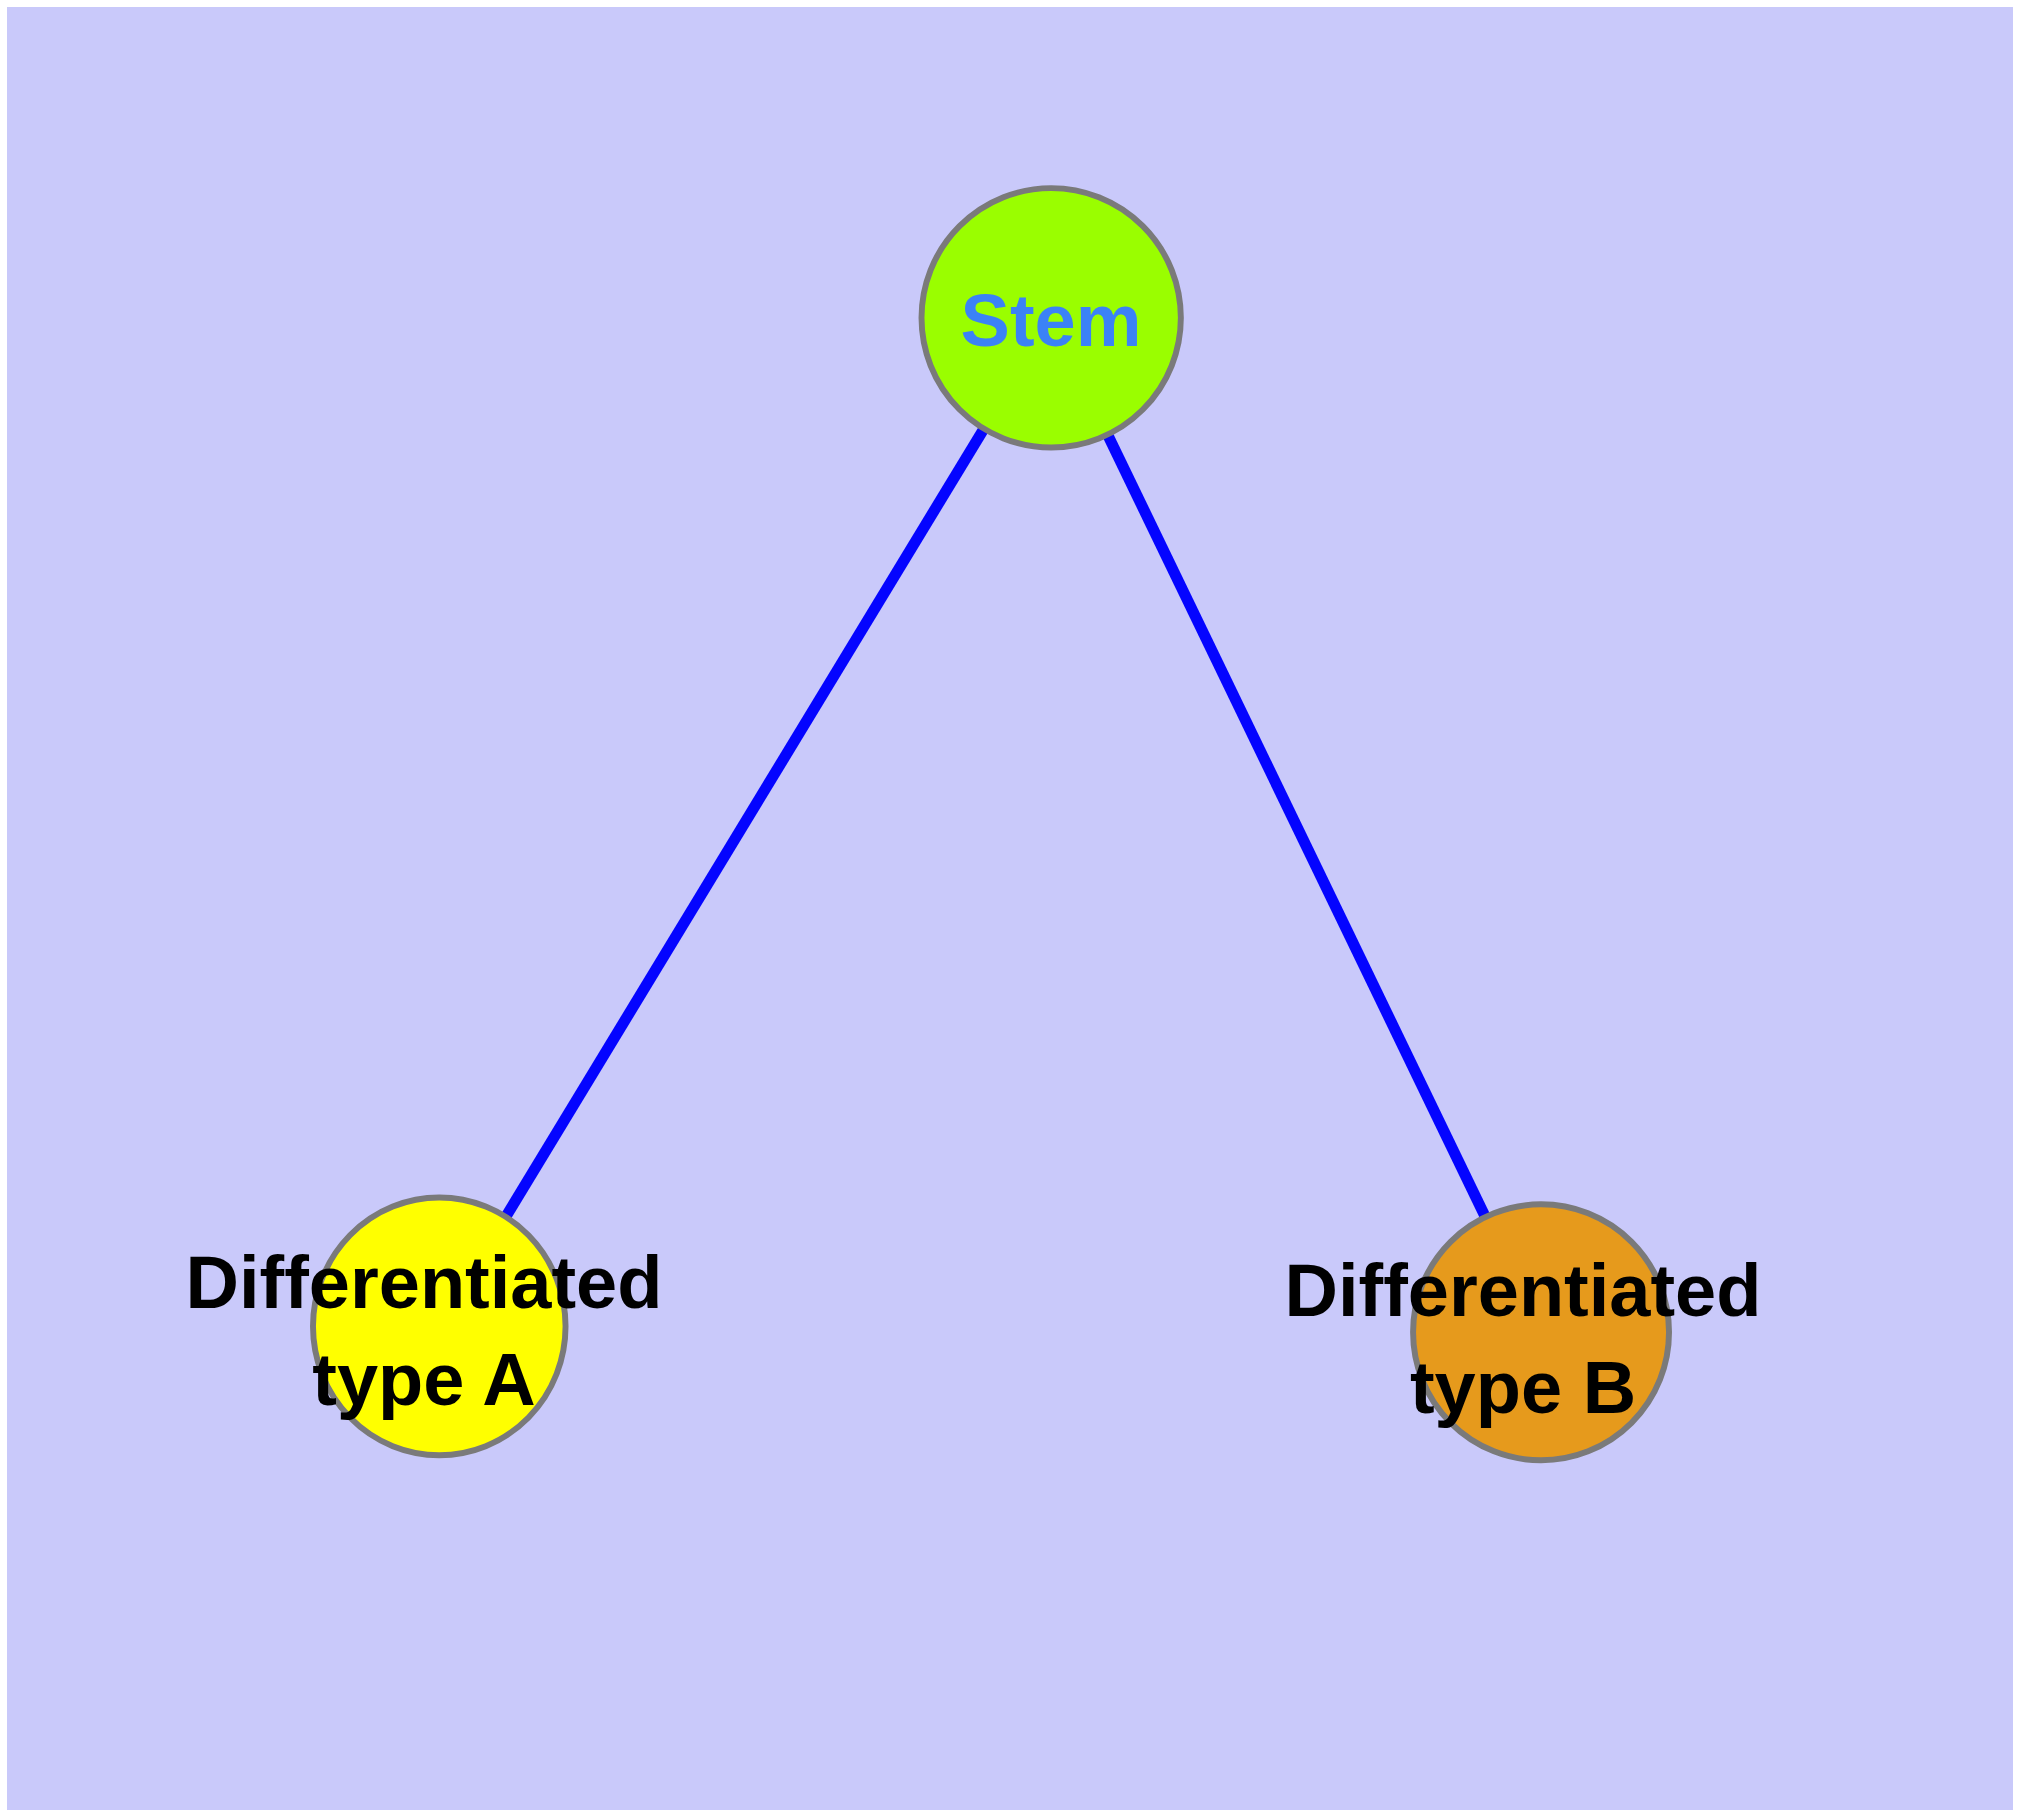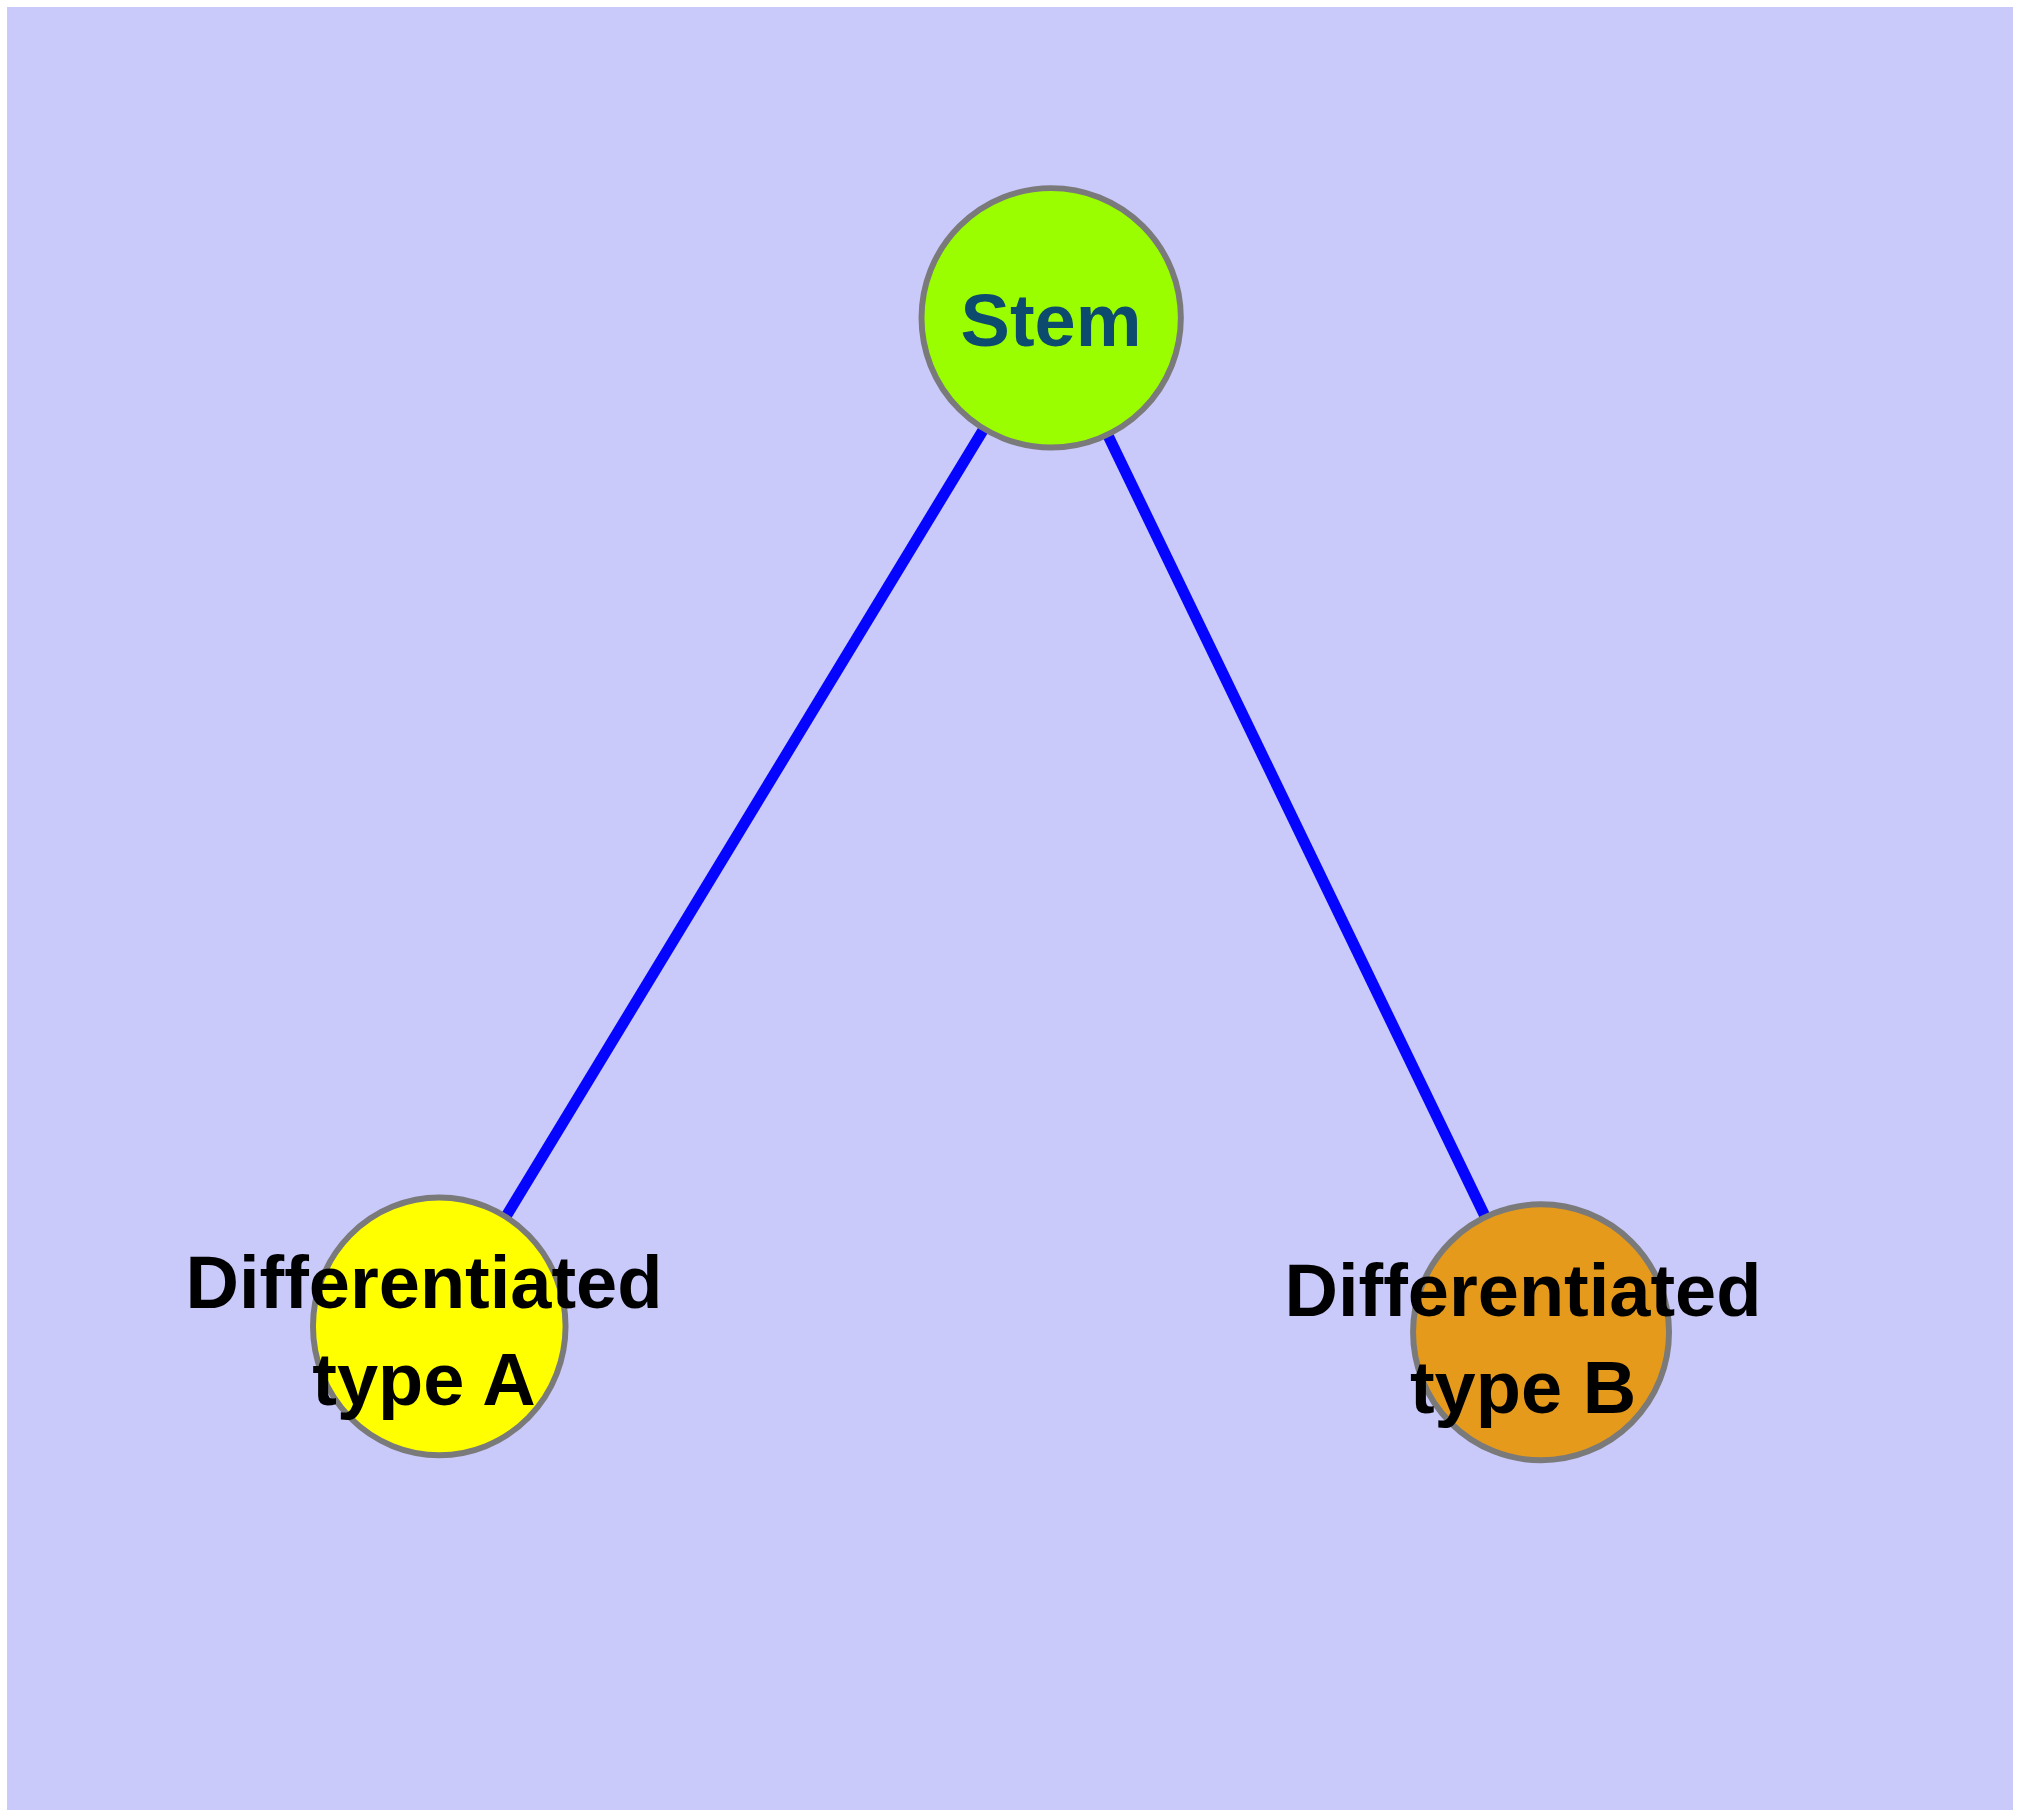--- a/index.html
+++ b/index.html
@@ -57,21 +57,21 @@
   <svg class="graph-layer" viewBox="0 0 2384 2138">
 
     <line x1="1240" y1="375" x2="518" y2="1565" stroke-width="13" stroke="#0404ff"></line>
     <line x1="1240" y1="375" x2="1818" y2="1572" stroke-width="13" stroke="#0404ff"></line>
 
     <ellipse cx="1240" cy="375" rx="153" ry="153" stroke-width="7" fill="#9afe00" stroke="#7a7a7a"></ellipse>
     <ellipse cx="518" cy="1565" rx="149" ry="152" stroke-width="7" fill="#ffff00" stroke="#7a7a7a"></ellipse>
     <ellipse cx="1818" cy="1572" rx="151" ry="151" stroke-width="7" fill="#e69a1c" stroke="#7a7a7a"></ellipse>
   </svg>
 
-  <div class="node-label label-stem" style="color: #0c4a6e; text-align: center;">Stem</div>
+  <div class="node-label label-stem" style="color: #3b82f6; text-align: center;">Stem</div>
 
   <div class="node-label label-type-a" style="color: rgb(0, 0, 0);">Differentiated
 type A</div>
 
   <div class="node-label label-type-b" style="color: rgb(0, 0, 0);">Differentiated
 type B</div>
 
 </div>
 
 

